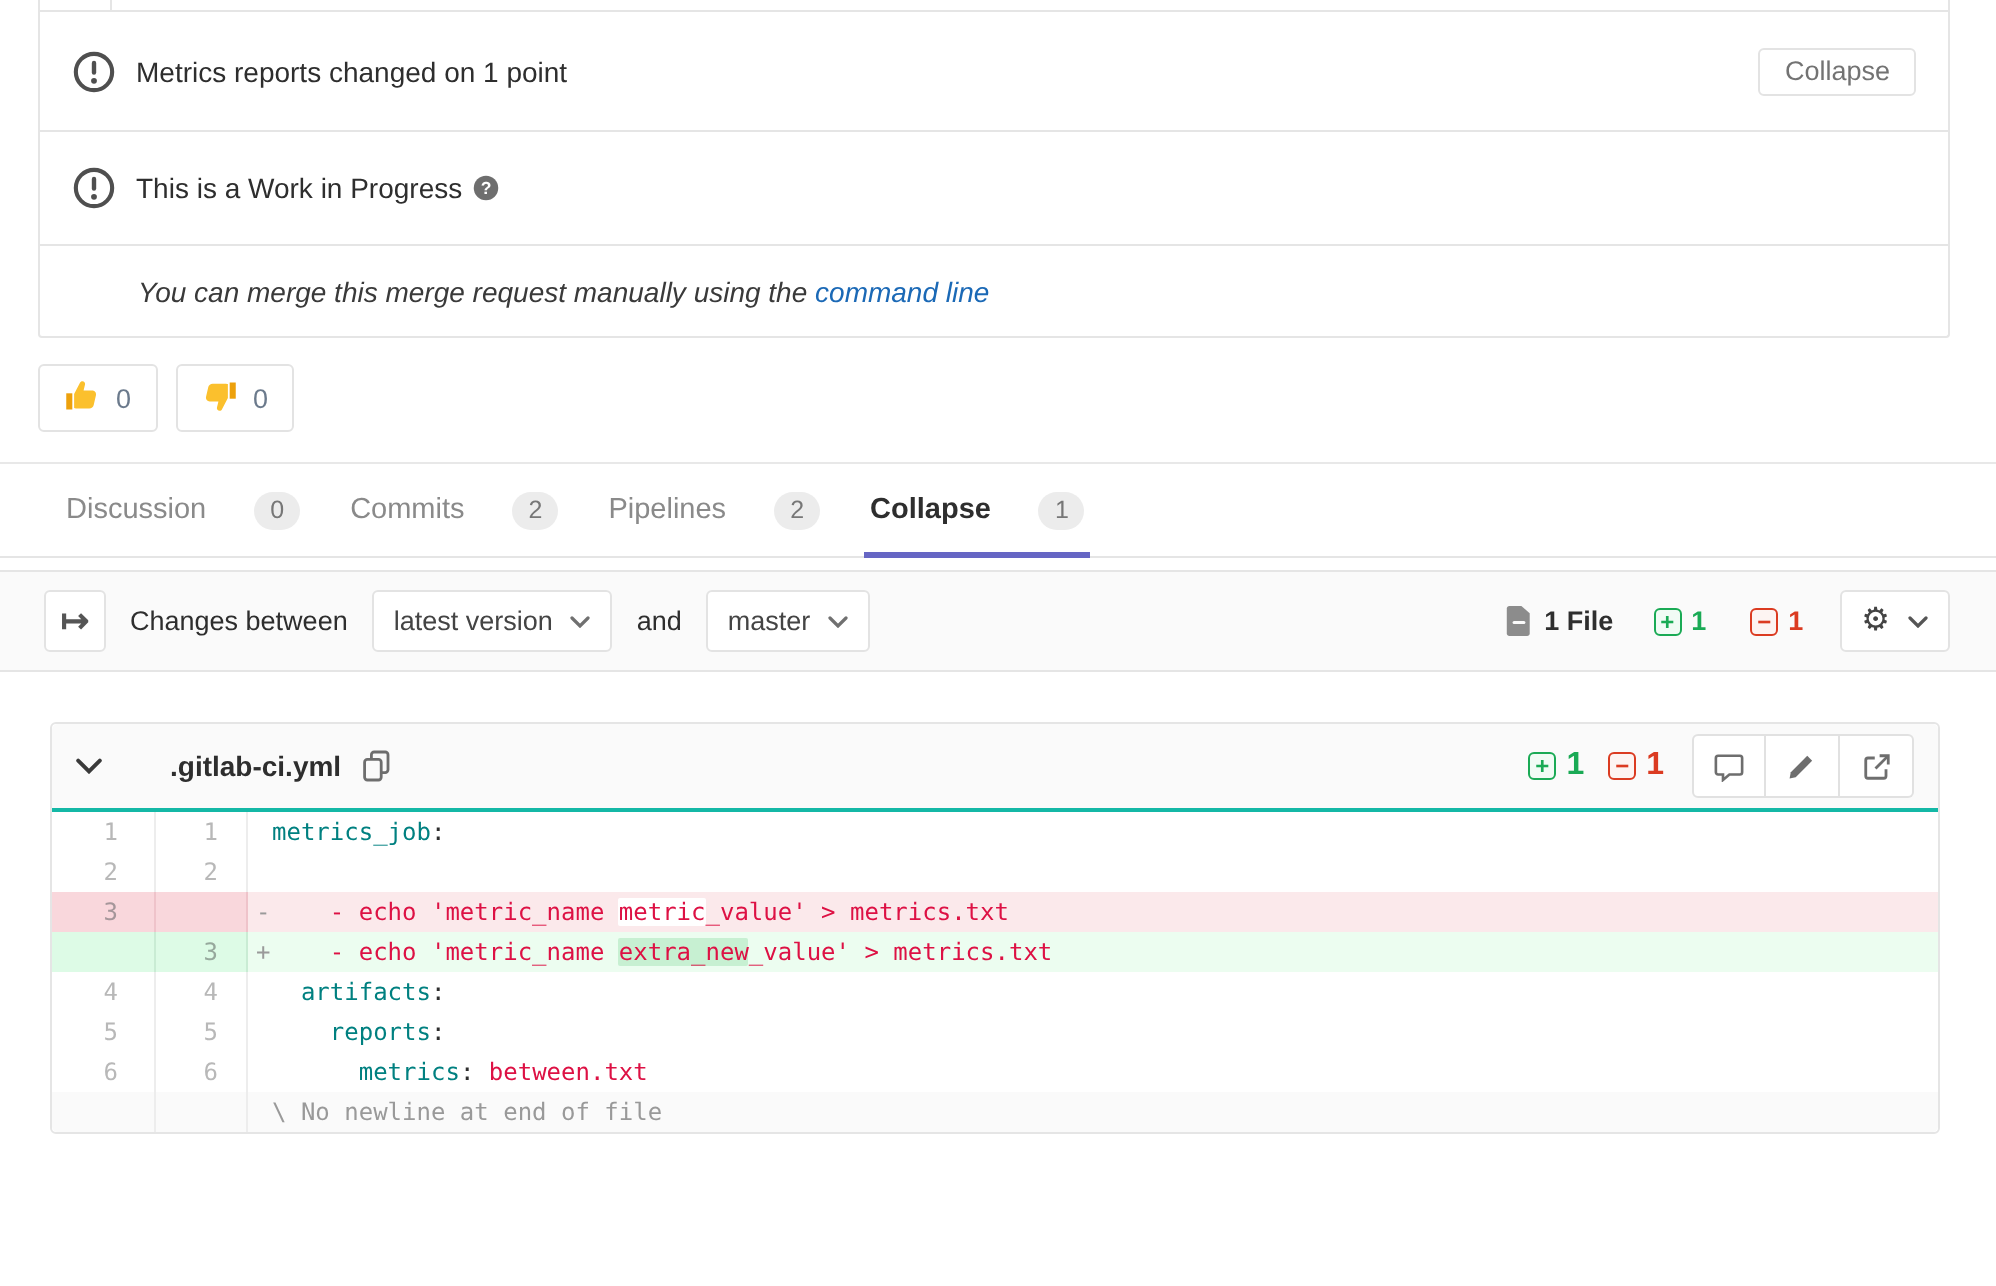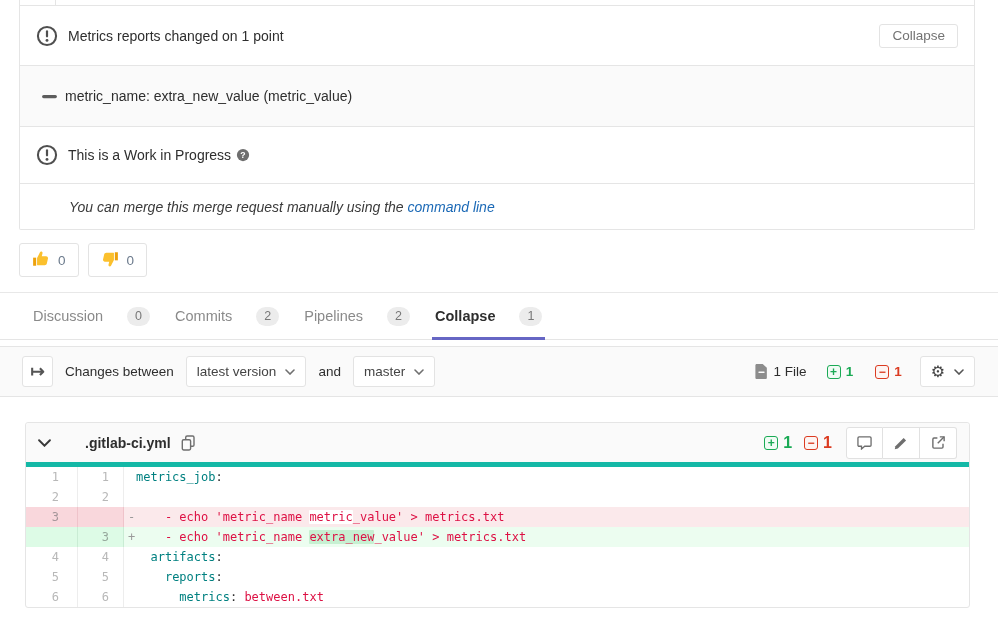--- a/index.html
+++ b/index.html
@@ -40,33 +40,33 @@
   .tab.active::after{content:"";position:absolute;left:0;right:0;bottom:-1px;height:3px;background:#6666c4}
 
   
   .changes-bar{margin-top:6px;height:51px;background:#fafafa;border-top:1px solid #e5e5e5;border-bottom:1px solid #e5e5e5;display:flex;align-items:center;padding:0 23px 0 22px;font-size:13.5px}
   .icon-btn{width:31px;height:31px;display:inline-flex;align-items:center;justify-content:center}
   .bar-arrow{font-size:17px;font-weight:700;color:#555;line-height:1}
   .cb-label{margin:0 12px;color:#2e2e2e}
   .dropdown-btn{height:31px;padding:0 10px;display:inline-flex;align-items:center;gap:9px;font-size:13.5px;color:#444}
   .cb-and{margin:0 12px}
   .cb-right{margin-left:auto;display:flex;align-items:center}
-  .file-count{display:inline-flex;align-items:center;gap:6px;font-weight:400;color:#2e2e2e}
+  .file-count{display:inline-flex;align-items:center;gap:6px;font-weight:700;color:#2e2e2e}
   .stat{display:inline-flex;align-items:center;gap:5px;font-weight:700}
   .stat.add{color:#1aaa55;margin-left:20px}
   .stat.del{color:#db3b21;margin-left:22px}
   .stat-box{width:14px;height:14px;border-radius:3px;display:inline-flex;align-items:center;justify-content:center;font-size:12px;font-weight:700;line-height:1}
   .stat-box.plus{border:1.5px solid #1aaa55;background:#f1fbf5;color:#1aaa55}
   .stat-box.minus{border:1.5px solid #db3b21;background:#fdf4f2;color:#db3b21}
   .gear-btn{margin-left:18px;height:31px;padding:0 10px;display:inline-flex;align-items:center;gap:9px}
   .gear-glyph{font-size:16px;color:#444;line-height:1}
 
   
   .diff-card{margin:25px 28px 0 25px;border:1px solid #e5e5e5;border-radius:3px}
-  .diff-header{height:44px;background:#fafafa;border-bottom:5px solid #14b8a6;display:flex;align-items:center;padding:0 12px;border-radius:3px 3px 0 0}
+  .diff-header{height:44px;background:#fafafa;border-bottom:2px solid #14b8a6;display:flex;align-items:center;padding:0 12px;border-radius:3px 3px 0 0}
   .chev-wrap{display:inline-flex;cursor:pointer}
   .file-name{font-weight:700;font-size:14px;margin:0 10px 0 34px;color:#2e2e2e}
   .copy-btn{display:inline-flex;cursor:pointer;background:none;border:0}
   .dh-right{margin-left:auto;display:flex;align-items:center}
   .dh-right .stat.add{margin-left:0}
   .dh-right .stat.del{margin-left:12px}
   .btn-group{margin-left:14px;display:inline-flex}
   .btn-group .gbtn{width:37px;height:32px;display:inline-flex;align-items:center;justify-content:center;background:#fff;border:1px solid #e1e1e1;border-left-width:0;cursor:pointer}
   .btn-group .gbtn:first-child{border-left-width:1px;border-radius:3px 0 0 3px}
   .btn-group .gbtn:last-child{border-radius:0 3px 3px 0}
@@ -102,28 +102,20 @@
       <svg width="22" height="22" viewBox="0 0 16 16">
           <circle cx="8" cy="8" r="6.6" fill="none" stroke="#4f4f4f" stroke-width="1.5"></circle>
           <rect x="7.2" y="3.9" width="1.6" height="5.1" rx="0.8" fill="#4f4f4f"></rect>
           <circle cx="8" cy="11.2" r="1.05" fill="#4f4f4f"></circle>
         </svg>
     </span>
     <span>Metrics reports changed on 1 point</span>
     <button class="btn collapse-btn">Collapse</button>
   </div>
 
-  <div class="w-section sec-metric-row bordered">
-    <span class="dash-icon">
-      <svg width="17" height="17" viewBox="0 0 16 16">
-          <rect x="1" y="6.6" width="14" height="3" rx="1.5" fill="#5c5c5c"></rect>
-        </svg>
-    </span>
-    <span>metric_name: extra_new_value (metric_value)</span>
-  </div>
 
   <div class="w-section sec-wip bordered">
     <span class="status-icon">
       <svg width="22" height="22" viewBox="0 0 16 16">
           <circle cx="8" cy="8" r="6.6" fill="none" stroke="#4f4f4f" stroke-width="1.5"></circle>
           <rect x="7.2" y="3.9" width="1.6" height="5.1" rx="0.8" fill="#4f4f4f"></rect>
           <circle cx="8" cy="11.2" r="1.05" fill="#4f4f4f"></circle>
         </svg>
     </span>
     <span class="bold">This is a Work in Progress</span>
@@ -303,15 +295,16 @@
         <div class="line-content"><span>    </span><span class="seg-k">reports</span><span>:</span></div>
       </div>
       <div class="diff-row context">
         <div class="ln old">6</div>
         <div class="ln new">6</div>
         <div class="line-content"><span>      </span><span class="seg-k">metrics</span><span>: </span><span class="seg-s">between.txt</span></div>
       </div>
       <div class="diff-row no-newline">
         <div class="ln old"></div>
         <div class="ln new"></div>
+        <div class="line-content"><span class="seg-meta">\ No newline at end of file</span></div>
       </div>
     </div>
 </div>
 
 </body></html>

